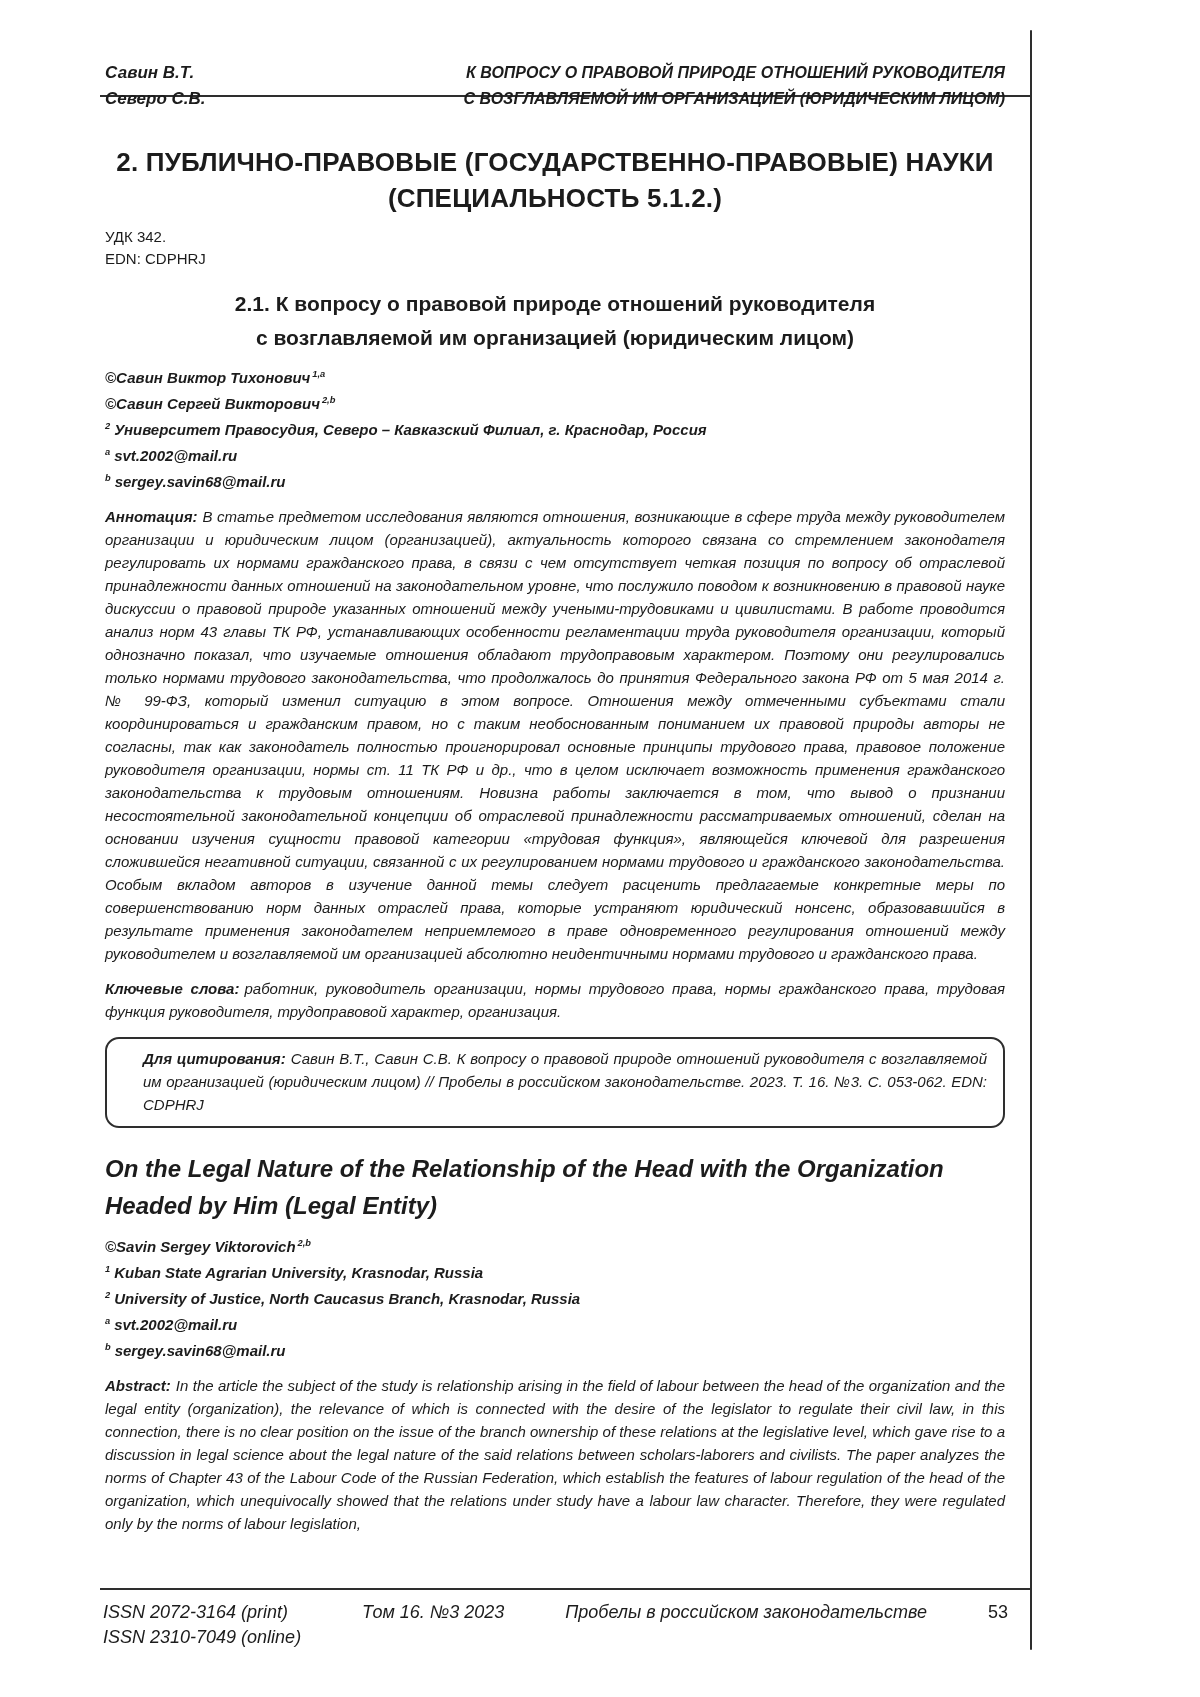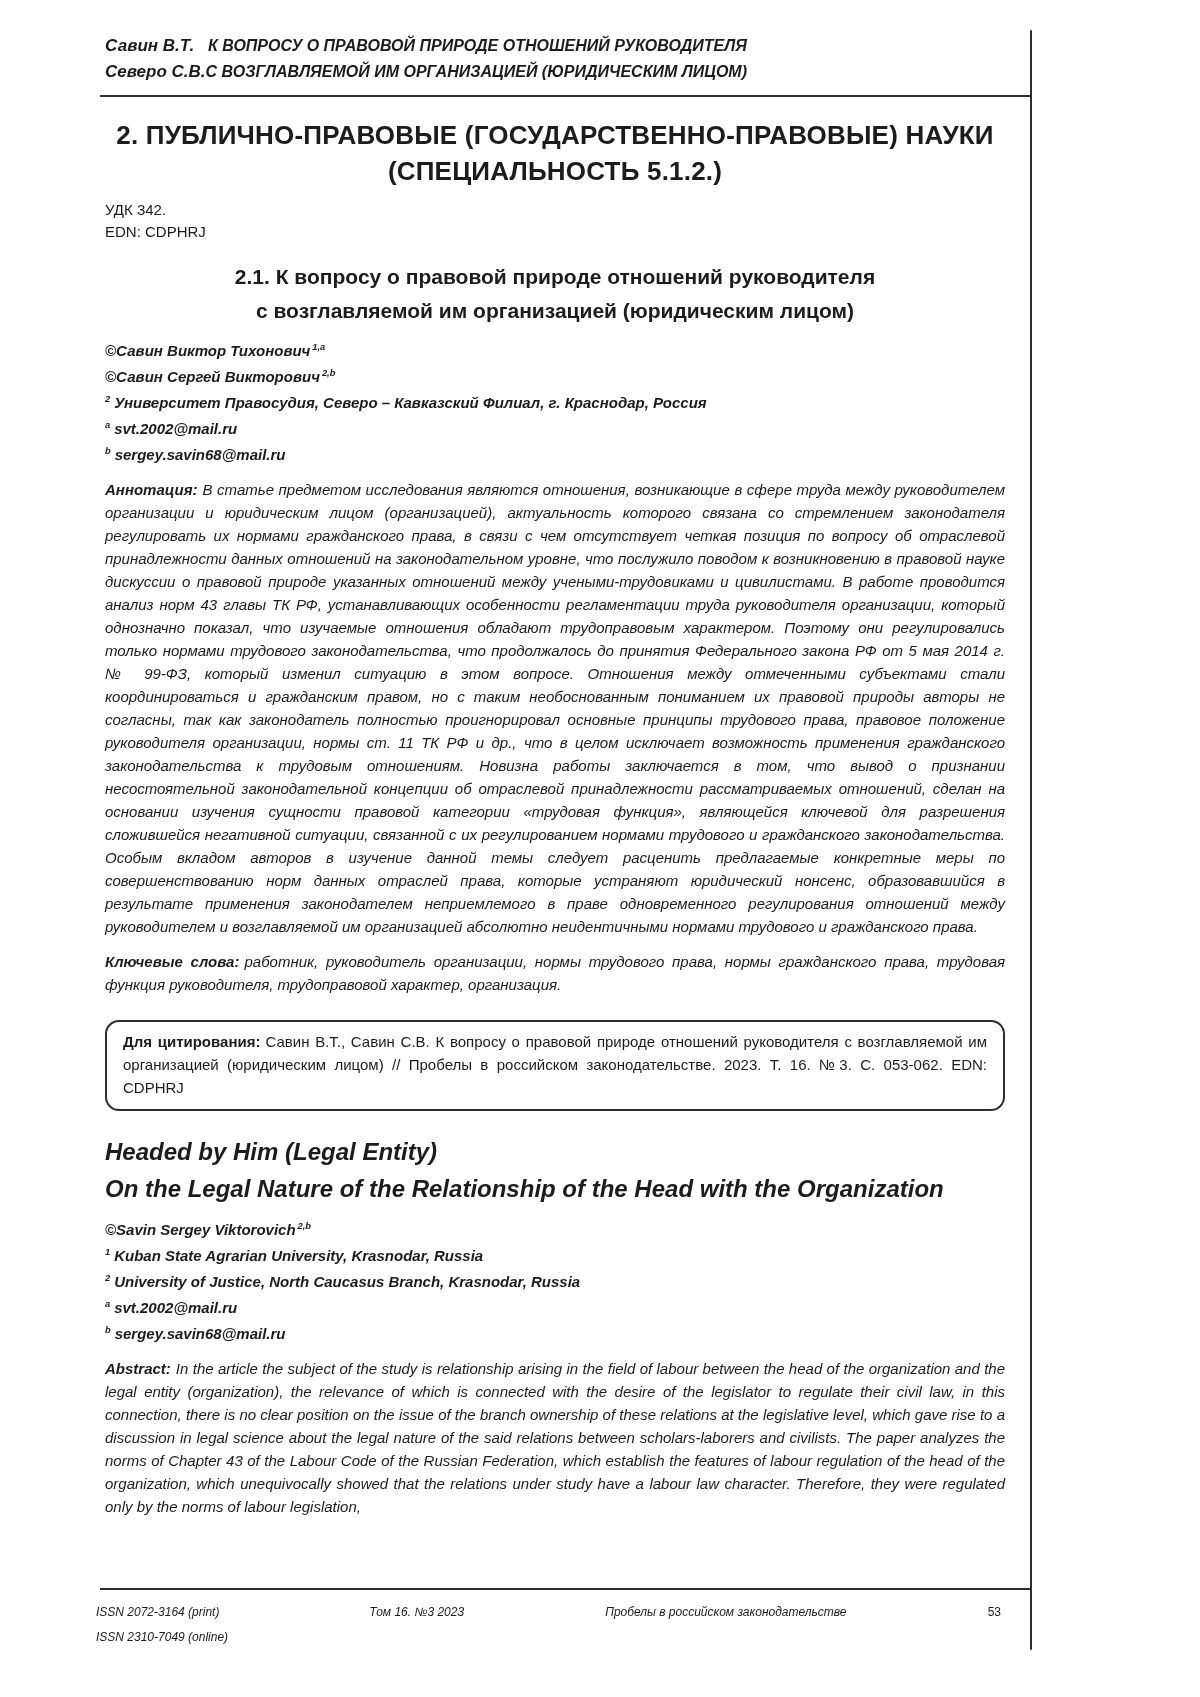--- a/index.html
+++ b/index.html
@@ -13,51 +13,51 @@
   .page { position:relative; width:1200px; height:1697px; overflow:hidden; background:#ffffff; }
 
   
   .rule-v { position:absolute; left:1030px; top:30px; width:2px; height:1620px; background:#2e2e2e; border-radius:2px; }
   .rule-h { position:absolute; left:100px; width:932px; height:2px; background:#2e2e2e; }
   .rule-top { top:95px; }
   .rule-bottom { top:1588px; }
 
   .content { position:absolute; left:105px; top:33px; width:900px; }
 
-  .head-row { display:flex; font-weight:bold; font-style:italic; }
+  .head-row { display:flex; justify-content:space-between; font-weight:bold; font-style:italic;margin-top:27px; }
   .head-authors { font-size:17px; line-height:26px; }
   .head-title { text-align:right; font-size:16px; line-height:26px; }
 
   .section-title { text-align:center; font-weight:bold; font-size:26px; line-height:36px; margin-top:32px; letter-spacing:0.2px; }
 
   .meta { margin-top:10px; font-size:15px; line-height:22px; }
 
   .ru-title { margin-top:17px; font-size:21px; font-weight:bold; line-height:34px;text-align:center; }
 
   .authors { margin-top:8px; font-size:15px; font-weight:bold; font-style:italic; line-height:22px; }
   .author-line sup { font-size:0.62em; }
   sup.trail { margin-left:2px; }
   sup.lead  { margin-right:4px; }
 
   .body-par { margin-top:12px; font-size:15px; font-style:italic; line-height:23px; text-align:justify; }
   .plabel { font-weight:bold; margin-right:5px; }
 
   .citation-box {
-    margin-top:24px;
+    margin-top:14px;
     border:2px solid #2e2e2e; border-radius:14px;
-    padding:8px 16px 10px 16px;
-    font-size:15px; line-height:23px; text-align:justify;
+    padding:8px 16px 10px 36px;
+    font-size:15px; font-style:italic; line-height:23px; text-align:justify;
   }
 
   .en-title { margin-top:22px; font-size:24px; font-weight:bold; font-style:italic; line-height:37px; }
 
   .footer {
-    position:absolute; left:96px; top:1600px; width:905px;
+    position:absolute; left:103px; top:1600px; width:905px;
     display:flex; justify-content:space-between; align-items:flex-start;
-    font-size:12px; font-style:italic; line-height:25px;
+    font-size:18px; font-style:italic; line-height:25px;
   }
   .page-num { font-style:normal; }
 </style>
 </head>
 <body>
 
 <div class="page">
 
   <div class="rule-v"></div>
   <div class="rule-h rule-top"></div>
@@ -105,22 +105,22 @@
 
     <p class="body-par">
       <span class="plabel">Ключевые слова:</span><span>работник, руководитель организации, нормы трудового права, нормы гражданского права, трудовая функция руководителя, трудоправовой характер, организация.</span>
     </p>
 
     <div class="citation-box">
       <span class="plabel">Для цитирования:</span><span>Савин В.Т., Савин С.В. К вопросу о правовой природе отношений руководителя с возглавляемой им организацией (юридическим лицом) // Пробелы в российском законодательстве. 2023. Т. 16. №3. С. 053-062. EDN: CDPHRJ</span>
     </div>
 
     <div class="en-title">
+      <div>On the Legal Nature of the Relationship of the Head with the Organization</div>
       <div>Headed by Him (Legal Entity)</div>
-      <div>On the Legal Nature of the Relationship of the Head with the Organization</div>
     </div>
 
     <div class="authors">
       <div class="author-line"><span>©Savin Sergey Viktorovich</span><sup class="trail">2,b</sup></div>
       <div class="author-line"><sup class="lead">1</sup><span>Kuban State Agrarian University, Krasnodar, Russia</span></div>
       <div class="author-line"><sup class="lead">2</sup><span>University of Justice, North Caucasus Branch, Krasnodar, Russia</span></div>
       <div class="author-line"><sup class="lead">a</sup><span>svt.2002@mail.ru</span></div>
       <div class="author-line"><sup class="lead">b</sup><span>sergey.savin68@mail.ru</span></div>
     </div>
 

